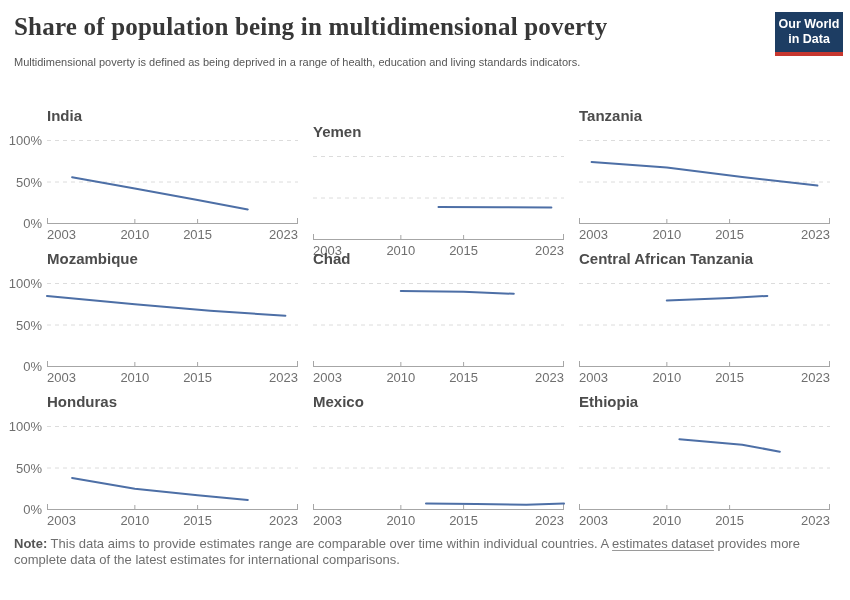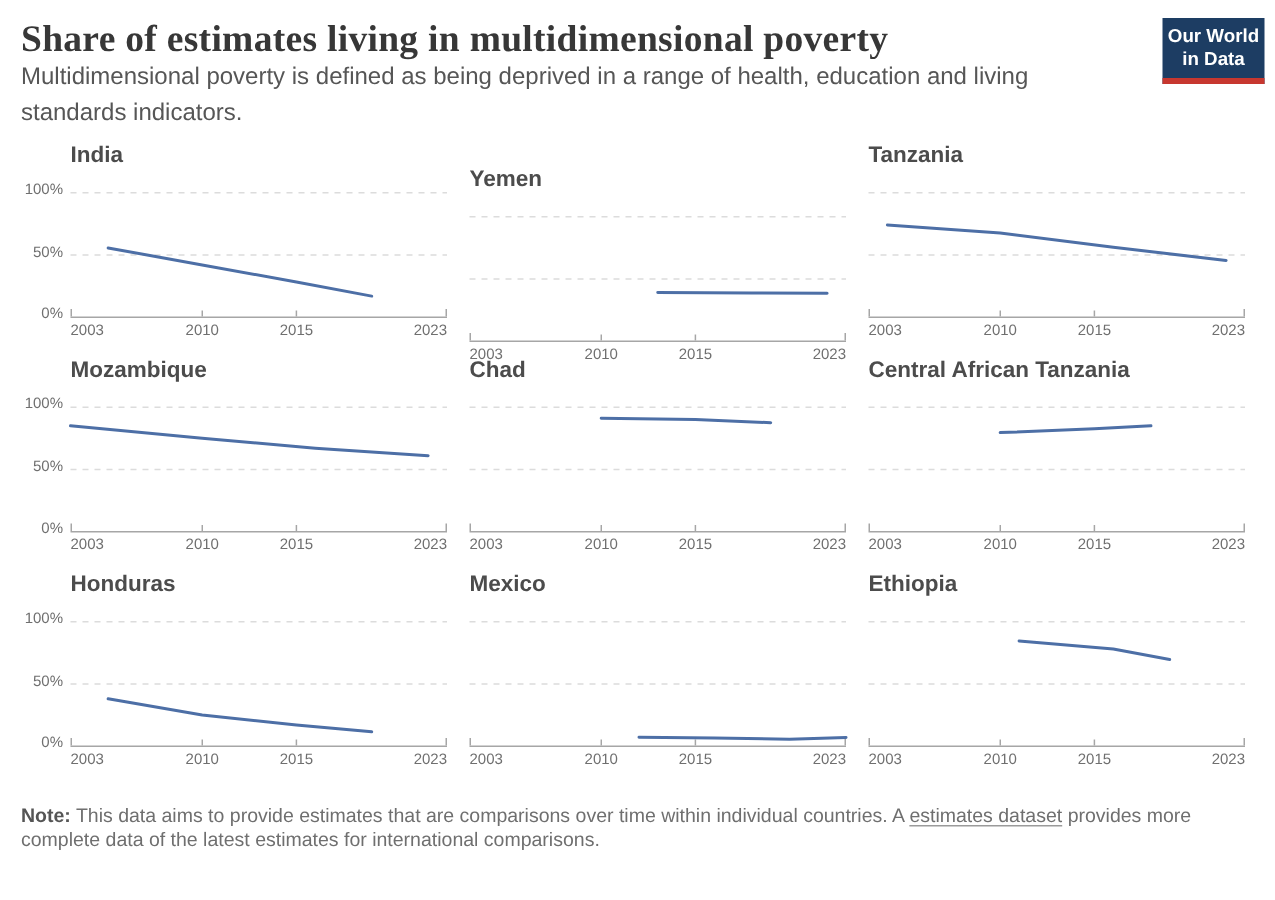--- a/index.html
+++ b/index.html
@@ -5,58 +5,58 @@
   * { margin:0; padding:0; box-sizing:border-box; }
   html,body { width:850px; height:600px; background:#fff; overflow:hidden; }
   body { position:relative; font-family:"Liberation Sans", sans-serif; }
 
   .page-title {
     position:absolute; left:14px; top:13px;
     font-family:"Liberation Serif","DejaVu Serif",serif;
     font-size:25px; font-weight:700; color:#373737; letter-spacing:.2px;
   }
   .page-subtitle {
-    position:absolute; left:14px; top:40px; max-width:712px;
-    font-size:16px; color:#565656; line-height:1.5;
+    position:absolute; left:14px; top:54px; max-width:712px;
+    font-size:11px; color:#565656; line-height:1.5;
   }
   .owid-logo {
     position:absolute; right:7px; top:12px; width:68px; height:44px;
     background:var(--logo-bg,#1d3d63); color:#fff;
     border-bottom:4px solid var(--logo-red,#c7372f);
     display:flex; flex-direction:column; align-items:center; justify-content:center;
     font-size:12.5px; font-weight:700; line-height:15px; text-align:center;
     cursor:pointer;
   }
 
-  #chart-grid { position:absolute; left:0; top:0; width:686px; height:530px; }
+  #chart-grid { position:absolute; left:0; top:12px; width:686px; height:530px; }
   .facet { position:absolute; width:251px; height:148px; }
   .facet-title {
     position:absolute; left:0; top:0; height:20px;
     font-size:15px; font-weight:600; color:#4c4c4c;
   }
   .facet-svg { position:absolute; left:0; top:33px; overflow:visible; }
   .xlab, .ylab {
-    position:absolute; font-size:10px; color:#6f6f6f; white-space:nowrap;
+    position:absolute; font-size:13px; color:#6f6f6f; white-space:nowrap;
   }
   .ylab { width:42px; text-align:right; }
 
   .footer {
     position:absolute; left:14px; right:14px; top:530px;
     font-size:13.5px; color:#666;
   }
   .source-row { display:flex; justify-content:space-between; }
   .b { font-weight:700; color:#555; }
   .note { margin-top:6px; font-size:13px; color:#6f6f6f; line-height:1.25; max-width:800px; }
   .ul { text-decoration:underline; text-underline-offset:2px; text-decoration-color:#9a9a9a; cursor:pointer; }
   .lnk { cursor:pointer; }
 </style>
 </head>
 <body>
 
-<h1 class="page-title">Share of estimates living in multidimensional poverty</h1>
+<h1 class="page-title">Share of population being in multidimensional poverty</h1>
 
 <div class="owid-logo">
   <span>Our World</span>
   <span>in Data</span>
 </div>
 
 <p class="page-subtitle">Multidimensional poverty is defined as being deprived in a range of health, education and living standards indicators.</p>
 
 <div id="chart-grid">
     <div class="facet" style="left: 47px; top: 95px;">
@@ -217,14 +217,14 @@
         <polyline points="100.4,13.3 163.2,18.7 200.8,25.7" fill="none" stroke="#4d6fa6" stroke-width="2" stroke-linecap="round" stroke-linejoin="round"></polyline>
       </svg>
       <span class="xlab" style="top: 120px; left: 0px;">2003</span>
       <span class="xlab" style="top: 120px; left: 87.85px; transform: translateX(-50%);">2010</span>
       <span class="xlab" style="top: 120px; left: 150.6px; transform: translateX(-50%);">2015</span>
       <span class="xlab" style="top: 120px; right: 0px;">2023</span>
     </div>
   </div>
 
 <div class="footer">
-  <div class="note"><span class="b">Note:</span><span> This data aims to provide estimates that are comparisons over time within individual countries. A </span><span class="ul">estimates dataset</span><span> provides more complete data of the latest estimates for international comparisons.</span></div>
+  <div class="note"><span class="b">Note:</span><span> This data aims to provide estimates range are comparable over time within individual countries. A </span><span class="ul">estimates dataset</span><span> provides more complete data of the latest estimates for international comparisons.</span></div>
 </div>
 
 </body></html>

